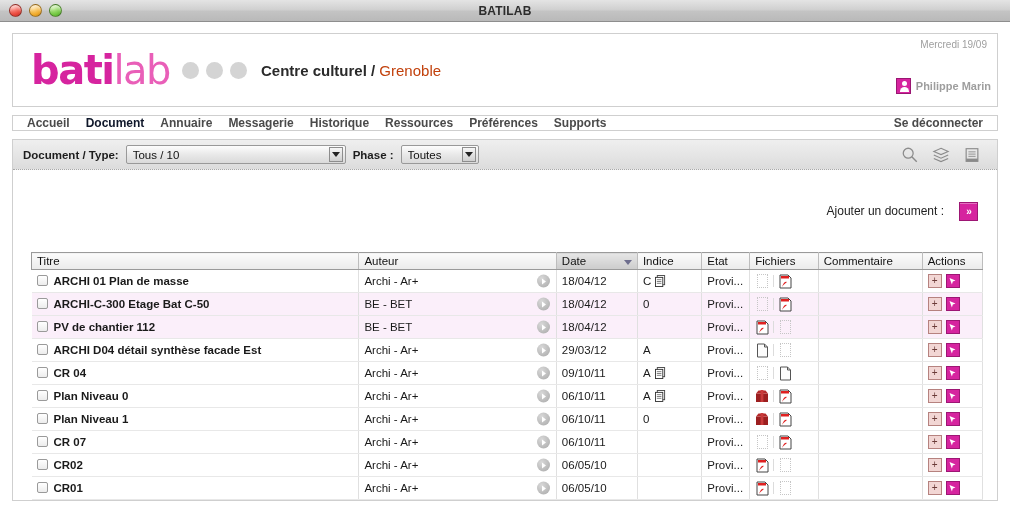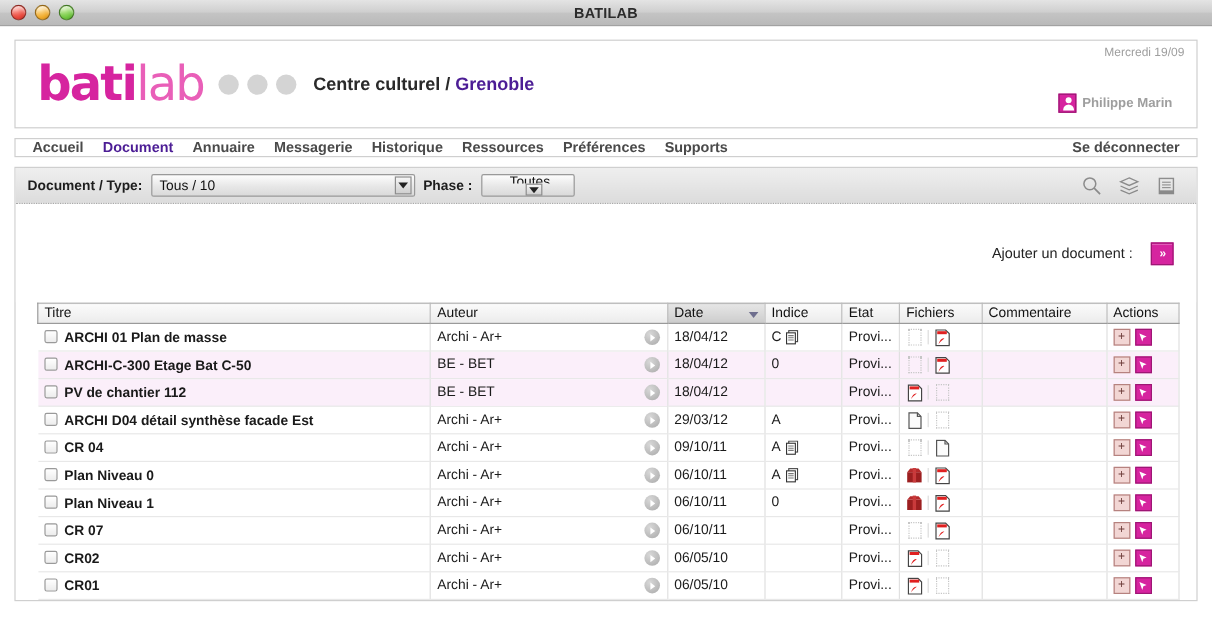--- a/index.html
+++ b/index.html
@@ -68,24 +68,24 @@
     font-weight: bold; letter-spacing: -1.5px;
     font-family: "DejaVu Sans", sans-serif;
   }
   .logo .b1 { color: #d6249f; }
   .logo .b2 { color: #e95fb8; font-weight: normal; }
   .dots { display: flex; gap: 7px; margin-left: 12px; margin-right: 14px; }
   .dot { width: 17px; height: 17px; border-radius: 50%; background: #d4d4d4; }
   .proj { font-size: 15px; color: #2a2a2a; }
   .proj b { font-weight: bold; }
   .proj .sep { color: #2a2a2a; font-weight: bold; }
-  .proj .city { color: #4c1d95; font-weight: bold; }
+  .proj .city { color: #c2410c; font-weight: normal; }
 
   .hdr-user {
-    position: absolute; right: 20px; bottom: 12px;
+    position: absolute; right: 6px; bottom: 12px;
     display: flex; align-items: center; gap: 5px;
   }
   .avatar {
     width: 15px; height: 16px;
     background: #d6249f;
     border: 1px solid #9a1672;
     display: flex; align-items: center; justify-content: center;
     position: relative;
   }
   .avatar .head { width:5px;height:5px;border-radius:50%;background:#fff;position:absolute;top:2px;left:5px; }
@@ -99,21 +99,21 @@
     background: #fff;
     height: 16px;
     display: flex; align-items: center;
     padding: 0 14px;
   }
   .nav-items { display: flex; gap: 16px; align-items: center; }
   .nav-item {
     font-size: 12px; font-weight: bold; color: #4a4a4a;
     cursor: pointer; white-space: nowrap;
   }
-  .nav-item.active { color: #4c1d95; }
+  .nav-item.active { color: #0f172a; }
   .nav-logout {
     margin-left: auto;
     font-size: 12px; font-weight: bold; color: #4a4a4a; cursor: pointer;
   }
 
   
   .content-panel {
     margin: 8px 12px 0 12px;
     border: 1px solid #cfcfcf;
     background: #fff;
@@ -146,21 +146,21 @@
     background: linear-gradient(180deg,#f6f6f6,#cfcfcf);
     border: 1px solid #8d8d8d;
     display: flex; align-items: center; justify-content: center;
   }
   .aqua-select .arrowbox:after {
     content: ""; width: 0; height: 0;
     border-left: 4px solid transparent; border-right: 4px solid transparent;
     border-top: 5px solid #222;
   }
   .sel-type { width: 220px; }
-  .sel-phase { width: 78px; flex-direction: column; }
+  .sel-phase { width: 78px; }
 
   .toolbar-icons { margin-left: auto; display: flex; gap: 13px; align-items: center; padding-right: 6px; }
   .ticon { width: 18px; height: 18px; opacity: .62; cursor: pointer; }
 
   
   .addarea {
     flex: 0 0 auto;
     height: 82px;
     display: flex; align-items: center; justify-content: flex-end;
     padding-right: 19px;

